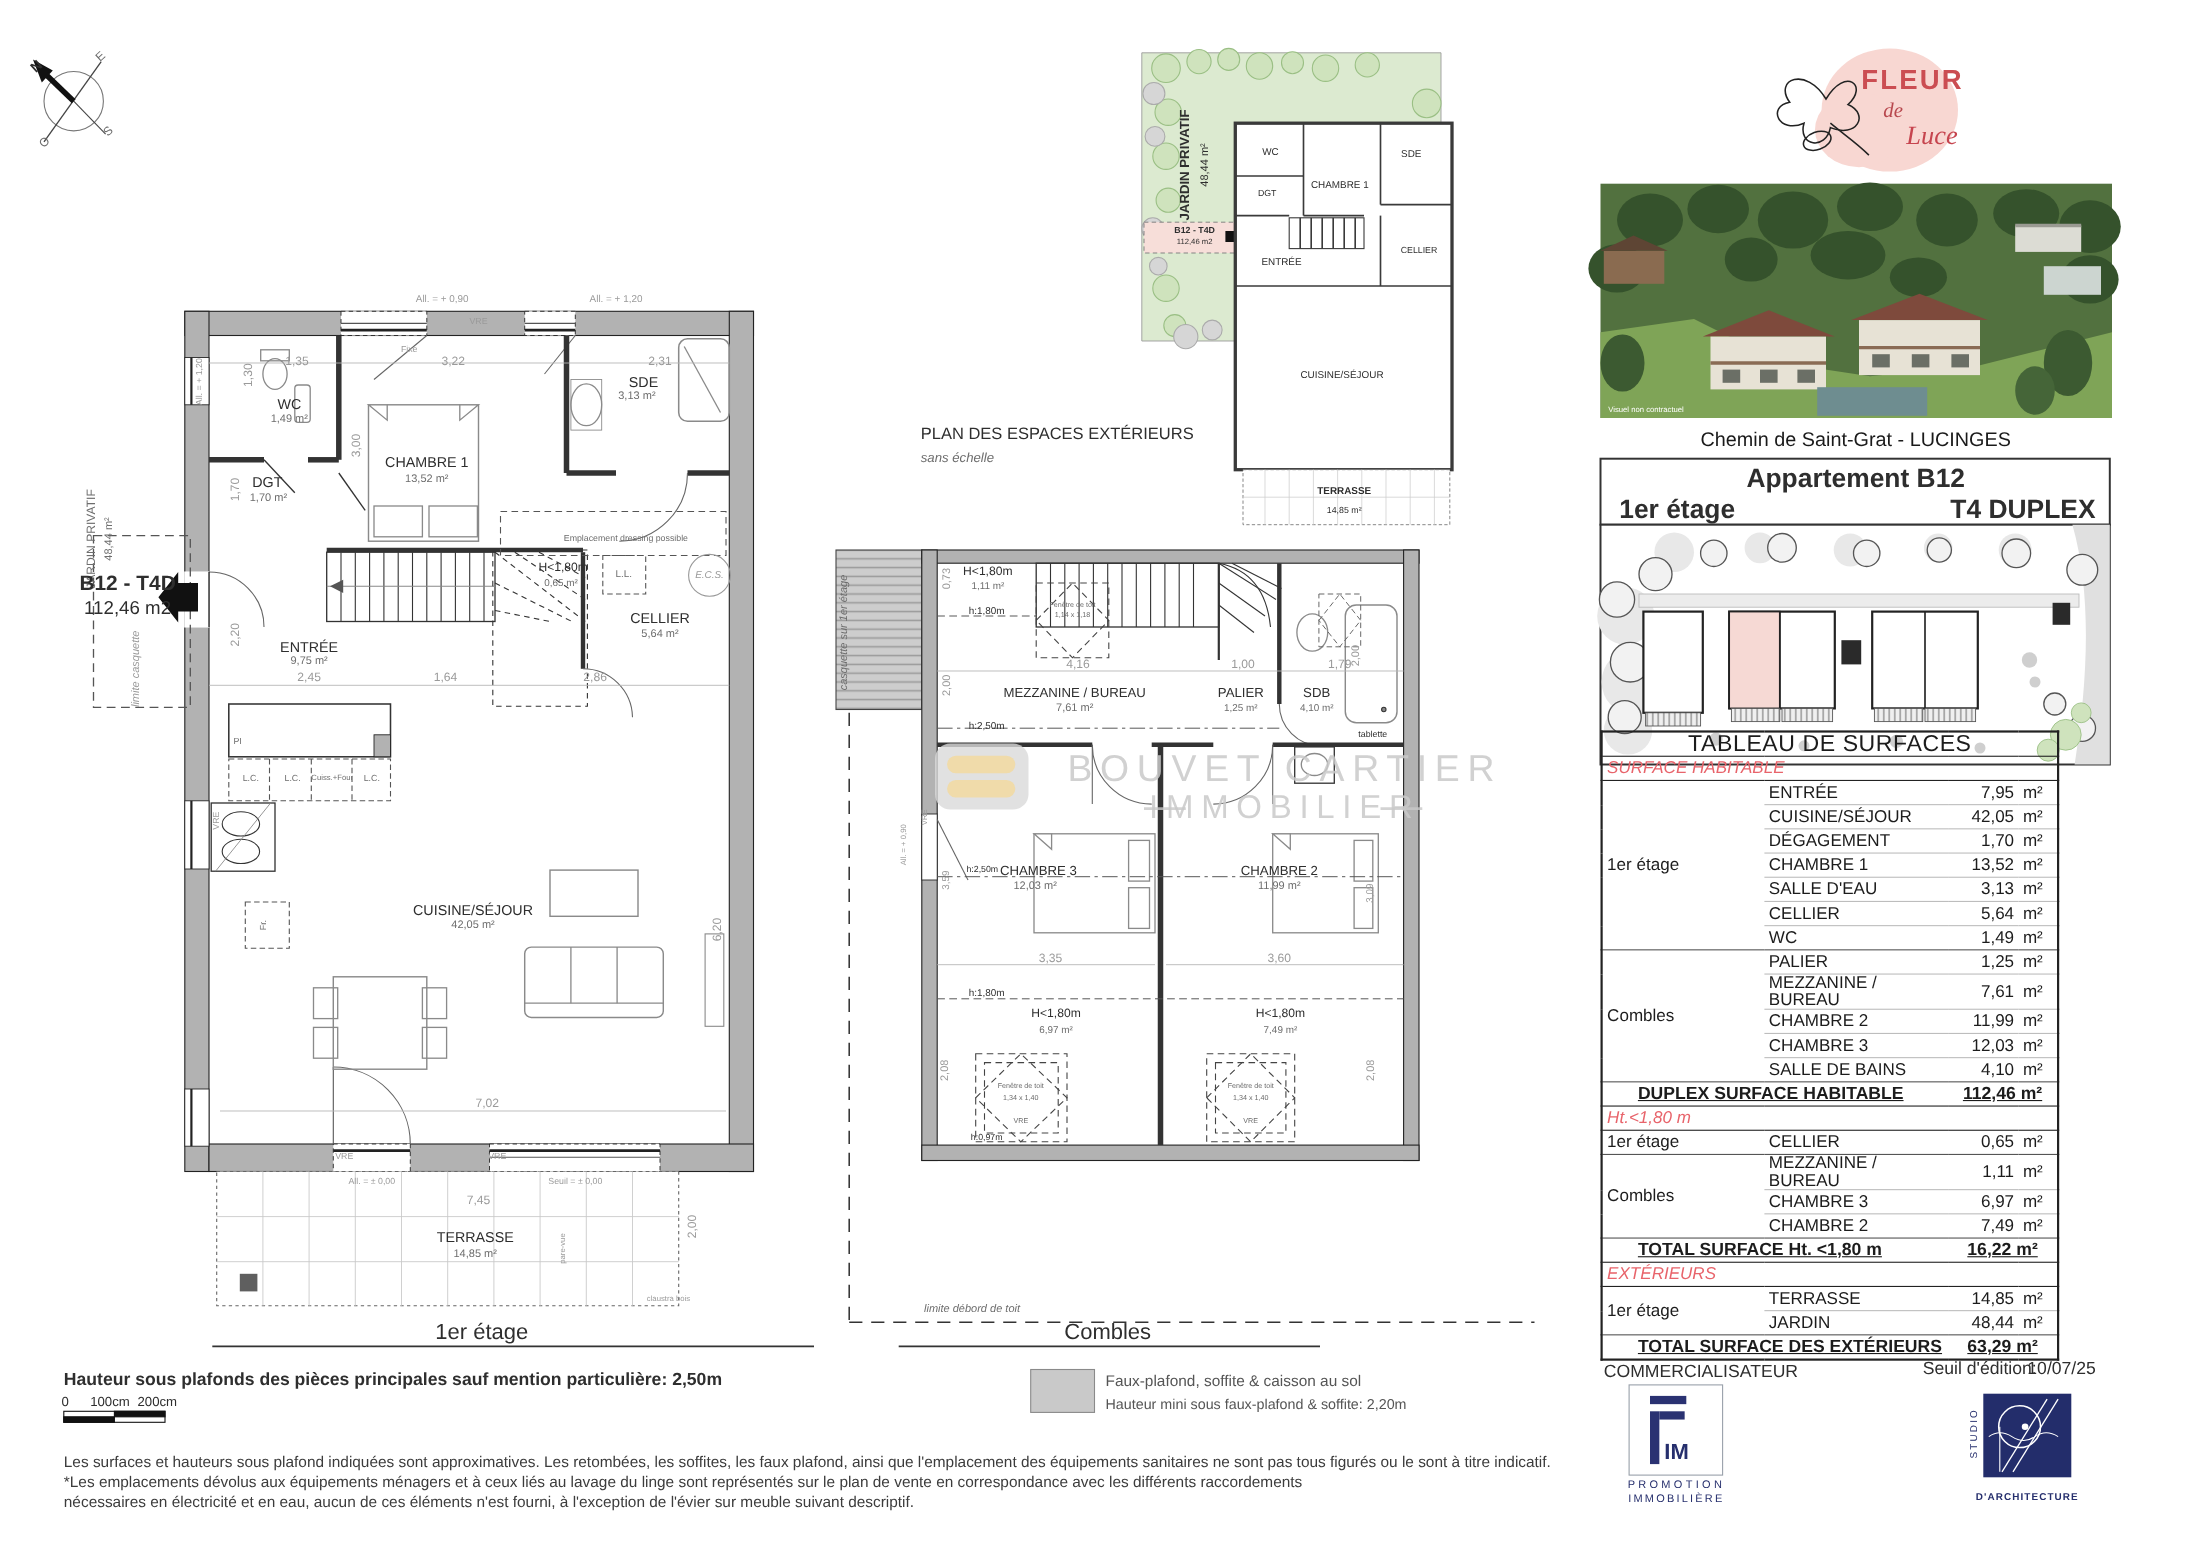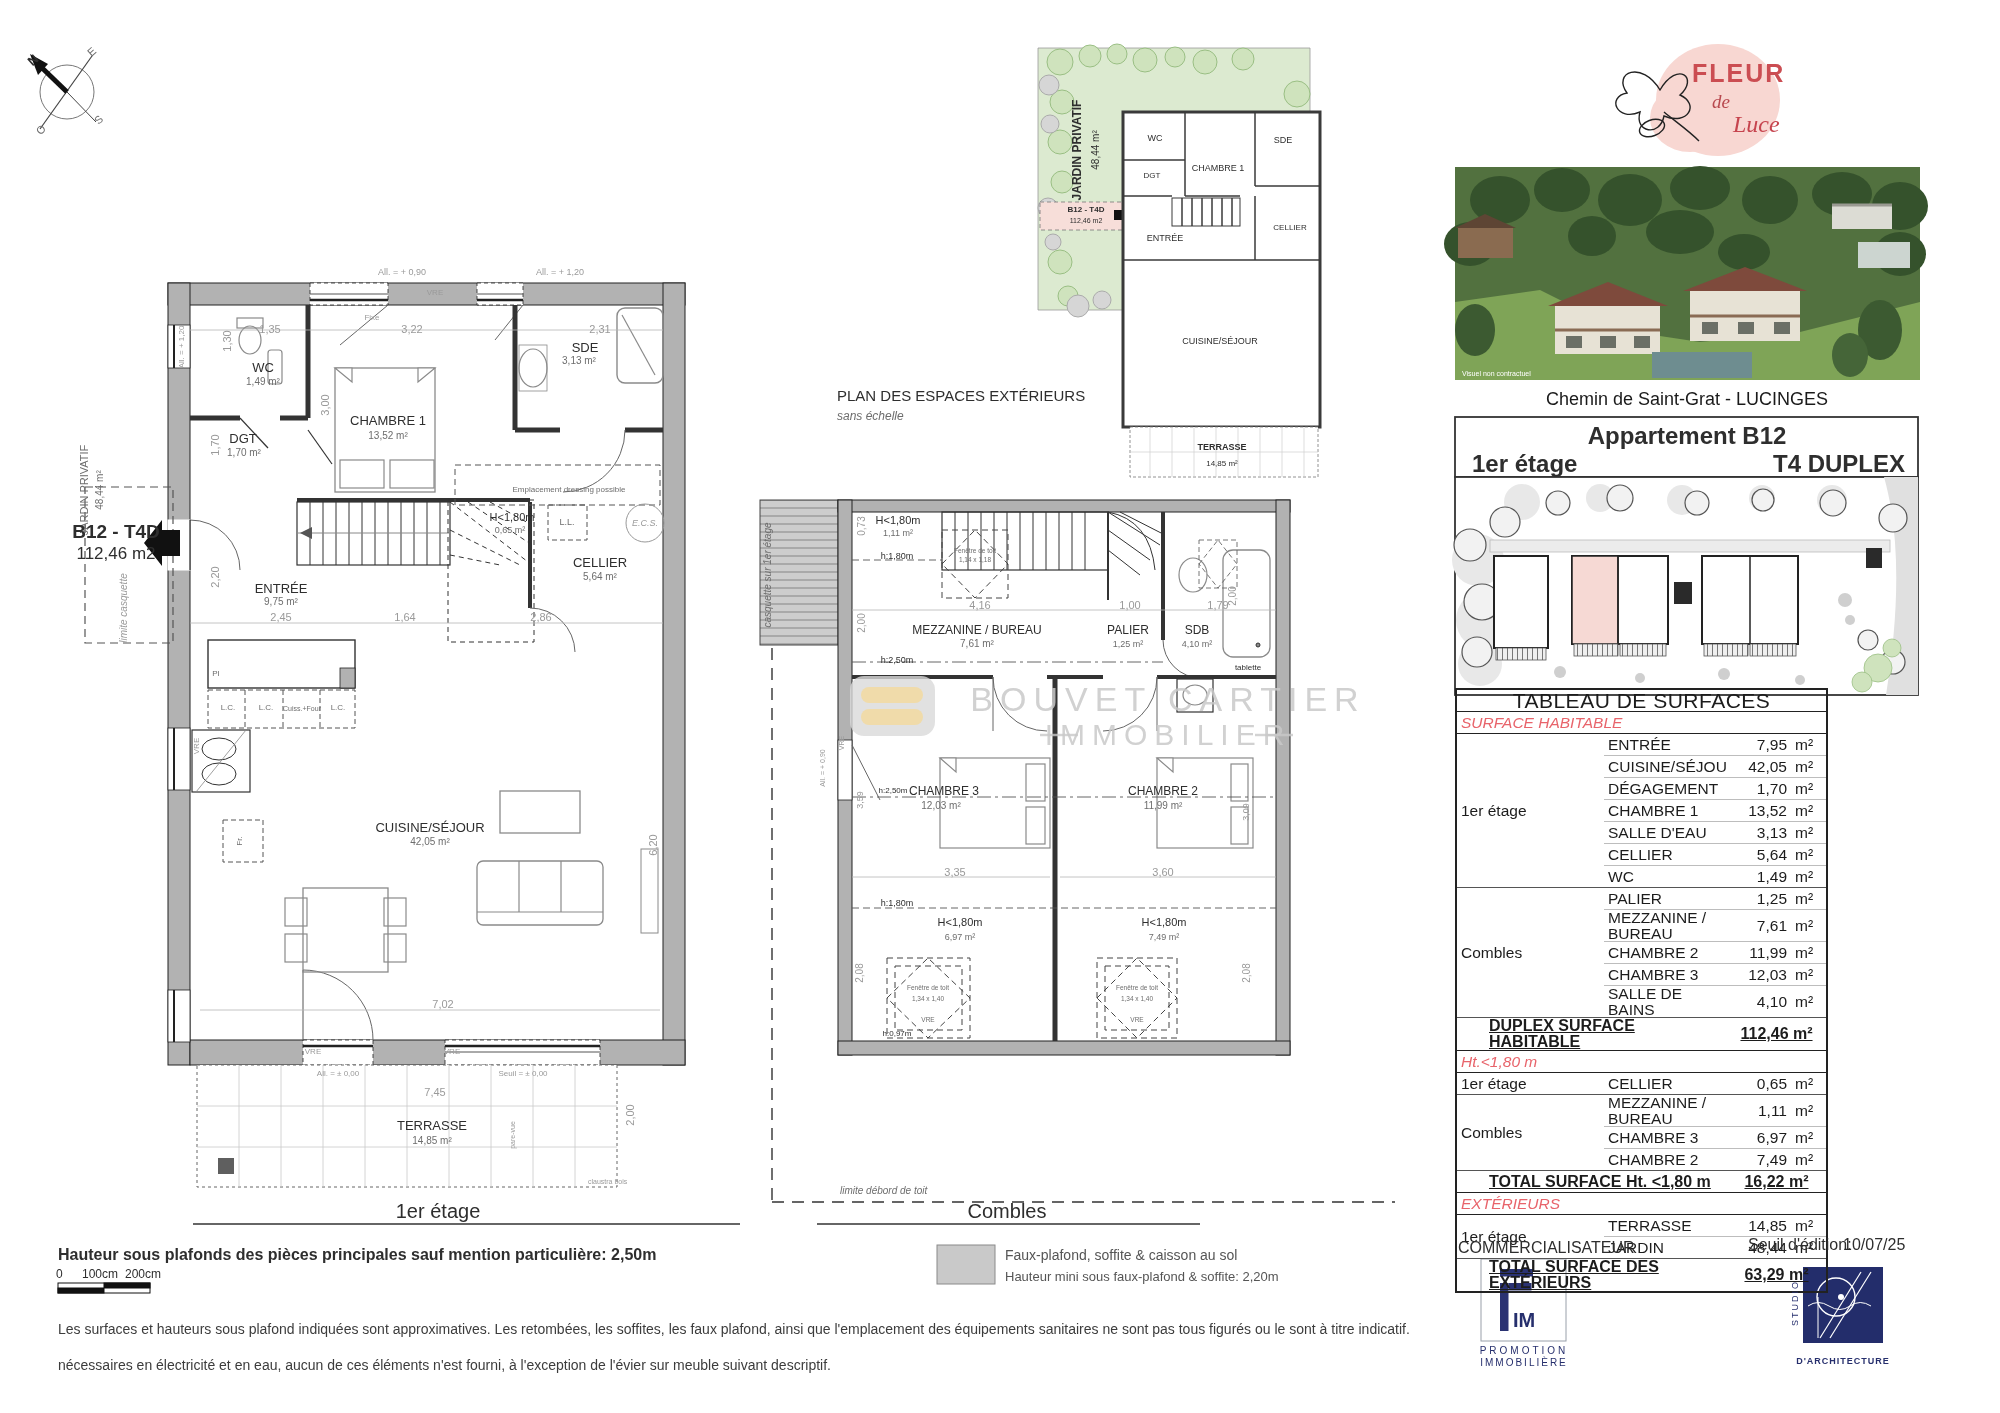--- a/index.html
+++ b/index.html
@@ -12,21 +12,21 @@
   .v{transform:translate(-50%,-50%) rotate(-90deg);}
   .cmp{transform:translate(-50%,-50%) rotate(-42deg);}
   .i{font-style:italic}.b{font-weight:bold}
   .g{color:#9a9a9a}.g2{color:#6d6d6d}.nv{color:#262f6d}.wh{color:#fff}
   .srf{font-family:"Liberation Serif",serif;}
   .f6{font-size:6.5px}.f7{font-size:7px}.f8{font-size:8px}.f9{font-size:9px}.f10{font-size:10px}
   .f11{font-size:11px}.f12{font-size:12px}.f13{font-size:13px}.f14{font-size:14px}.f15{font-size:15px}
   .f16{font-size:16px}.f17{font-size:17px}.f18{font-size:18px}.f19{font-size:19px}.f20{font-size:20px}.f23{font-size:24px}.f25{font-size:25px}.f30{font-size:30px}.f34{font-size:34px}
   .wm{color:#c9c9c9;letter-spacing:7px;opacity:.85;}
   
-  .tablebox{position:absolute;left:1455px;top:688px;width:373px;}
+  .tablebox{position:absolute;left:1455px;top:664px;width:417px;}
   table.surf{border-collapse:collapse;width:100%;table-layout:fixed;font-size:15.5px;color:#1c1c1c;border:2px solid #222;}
   table.surf td{padding:0 4px;height:21px;line-height:1;overflow:hidden;}
   .t-title td{text-align:center;font-size:21px;height:22px;border-bottom:1.5px solid #222;letter-spacing:.5px;}
   .t-sec td{color:#e8646b;font-style:italic;font-size:15.5px;border-top:1.5px solid #222;border-bottom:1.5px solid #222;padding-left:10px;height:19px;}
   td.grp{vertical-align:middle;padding-left:10px;border-bottom:1.4px solid #555;}
   td.rm{border-bottom:1px solid #bdbdbd;padding-left:6px;}
   td.val{border-bottom:1px solid #bdbdbd;text-align:right;}
   td.un{border-bottom:1px solid #bdbdbd;padding-left:5px;}
   tr.gend td.rm,tr.gend td.val,tr.gend td.un{border-bottom:1.4px solid #555;}
   .t-tot td{font-weight:bold;border-top:1.8px solid #222;border-bottom:1.8px solid #222;height:20px;font-size:16px;}
@@ -808,15 +808,16 @@
 <span class="L f10 nv" style="left:1524px;top:1363px;letter-spacing:2px">IMMOBILIÈRE</span>
 
 <span class="L v f9 nv" style="left:1795px;top:1303px;letter-spacing:2px">STUDIO</span>
 <span class="L b f9 nv" style="left:1843px;top:1361px;letter-spacing:1px">D'ARCHITECTURE</span>
 
 <span class="L lft b f16" style="left:58px;top:1255px">Hauteur sous plafonds des pièces principales sauf mention particulière: 2,50m</span>
 <span class="L lft f12" style="left:56px;top:1274px">0</span>
 <span class="L f12" style="left:100px;top:1274px">100cm</span>
 <span class="L f12" style="left:143px;top:1274px">200cm</span>
 <span class="L lft f14" style="left:58px;top:1329px;color:#3c3c3c">Les surfaces et hauteurs sous plafond indiquées sont approximatives. Les retombées, les soffites, les faux plafond, ainsi que l'emplacement des équipements sanitaires ne sont pas tous figurés ou le sont à titre indicatif.</span>
+<span class="L lft f14" style="left:58px;top:1347px;color:#3c3c3c">*Les emplacements dévolus aux équipements ménagers et à ceux liés au lavage du linge sont représentés sur le plan de vente en correspondance avec les différents raccordements</span>
 <span class="L lft f14" style="left:58px;top:1365px;color:#3c3c3c">nécessaires en électricité et en eau, aucun de ces éléments n'est fourni, à l'exception de l'évier sur meuble suivant descriptif.</span>
 
 </div>
 
 </body></html>

